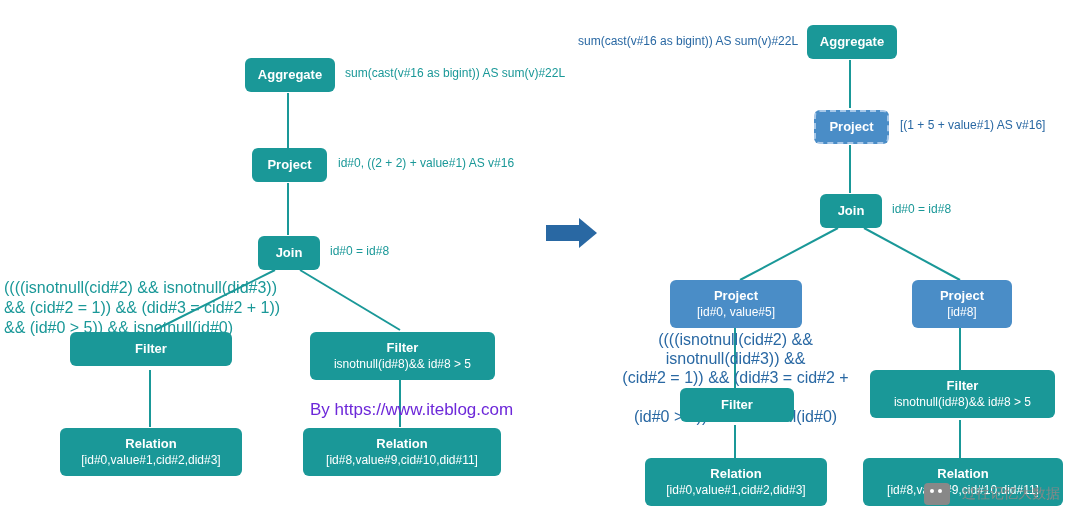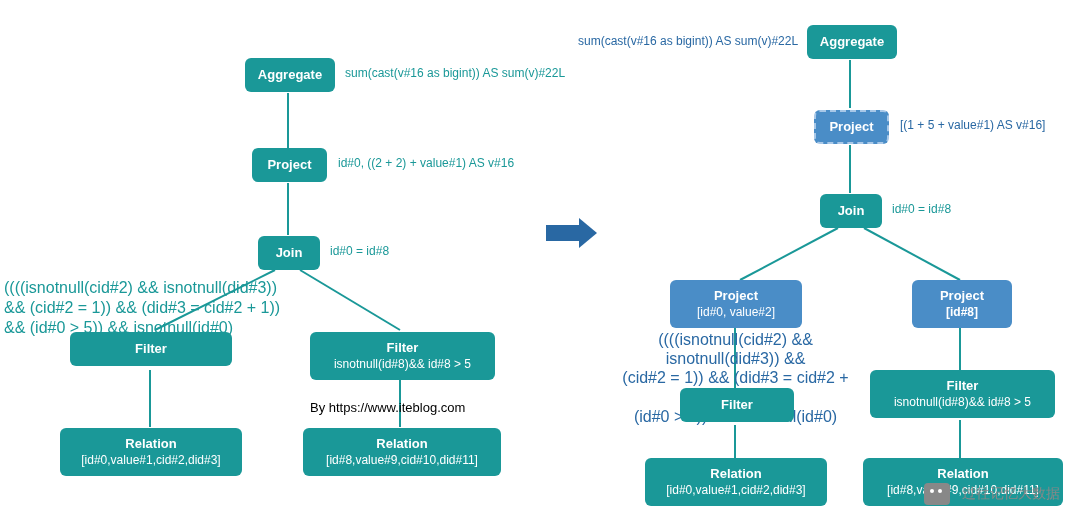--- a/index.html
+++ b/index.html
@@ -5,21 +5,21 @@
 *{box-sizing:border-box;margin:0;padding:0}
 body{font-family:Arial,sans-serif;background:#fff;width:1080px;height:520px;position:relative;overflow:hidden}
 .node{position:absolute;border-radius:6px;color:#fff;font-weight:bold;font-size:13px;text-align:center;display:flex;flex-direction:column;justify-content:center;align-items:center;padding:6px 10px;line-height:1.3}
 .teal{background:#1a9898}
 .blue{background:#4a8dc7}
 .blueborder{background:#4a8dc7;border:2px dashed #a8c8e8}
 .label{position:absolute;color:#1a9898;font-size:12px;font-weight:normal}
 .bluelabel{color:#2968a3}
 .sm{font-size:16px}
 svg{position:absolute;top:0;left:0;pointer-events:none}
-.watermark{position:absolute;color:#000000;font-size:13px}
+.watermark{position:absolute;color:#6d28d9;font-size:17px}
 .footer{position:absolute;right:20px;bottom:15px;display:flex;align-items:center;gap:12px;color:#888;font-size:14px}
 .wechat{width:26px;height:22px;background:#888;border-radius:4px;position:relative}
 .wechat:before,.wechat:after{content:'';position:absolute;background:#fff;border-radius:50%;width:4px;height:4px;top:6px}
 .wechat:before{left:6px}.wechat:after{left:14px}
 .arrow{position:absolute;width:50px;height:30px}
 .arrow-body{background:#2968a3;height:16px;width:35px;position:absolute;top:7px;left:0}
 .arrow-head{width:0;height:0;border-top:15px solid transparent;border-bottom:15px solid transparent;border-left:18px solid #2968a3;position:absolute;left:33px;top:0}
 </style>
 </head>
 <body>
@@ -96,25 +96,25 @@
   </div>
 <div class="label bluelabel" style="left:900px;top:118px">[(1 + 5 + value#1) AS v#16]</div>
 
 <div class="node teal" style="left:820px;top:194px;width:62px;height:34px">
     <span>Join</span>
   </div>
 <div class="label" style="left:892px;top:202px">id#0 = id#8</div>
 
 <div class="node blue" style="left:670px;top:280px;width:132px;height:48px">
   <span>Project</span>
-  <span style="font-weight:normal;font-size:12px">[id#0, value#2]</span>
+  <span style="font-weight:normal;font-size:12px">[id#0, value#5]</span>
 </div>
 <div class="node blue" style="left:912px;top:280px;width:100px;height:48px">
   <span>Project</span>
-  <span style="font-weight:bold;font-size:12px">[id#8]</span>
+  <span style="font-weight:normal;font-size:12px">[id#8]</span>
 </div>
 
 <div class="label sm bluelabel" style="left:618px;top:330px;white-space:pre-line;line-height:1.2;text-align:center;width:235px">((((isnotnull(cid#2) &amp;&amp; isnotnull(did#3)) &amp;&amp;
 (cid#2 = 1)) &amp;&amp; (did#3 = cid#2 + 1)) &amp;&amp;
 (id#0 &gt; 5)) &amp;&amp; isnotnull(id#0)</div>
 <div class="node teal" style="left:680px;top:388px;width:114px;height:34px">
     <span>Filter</span>
   </div>
 
 <div class="node teal" style="left:870px;top:370px;width:185px;height:48px">

